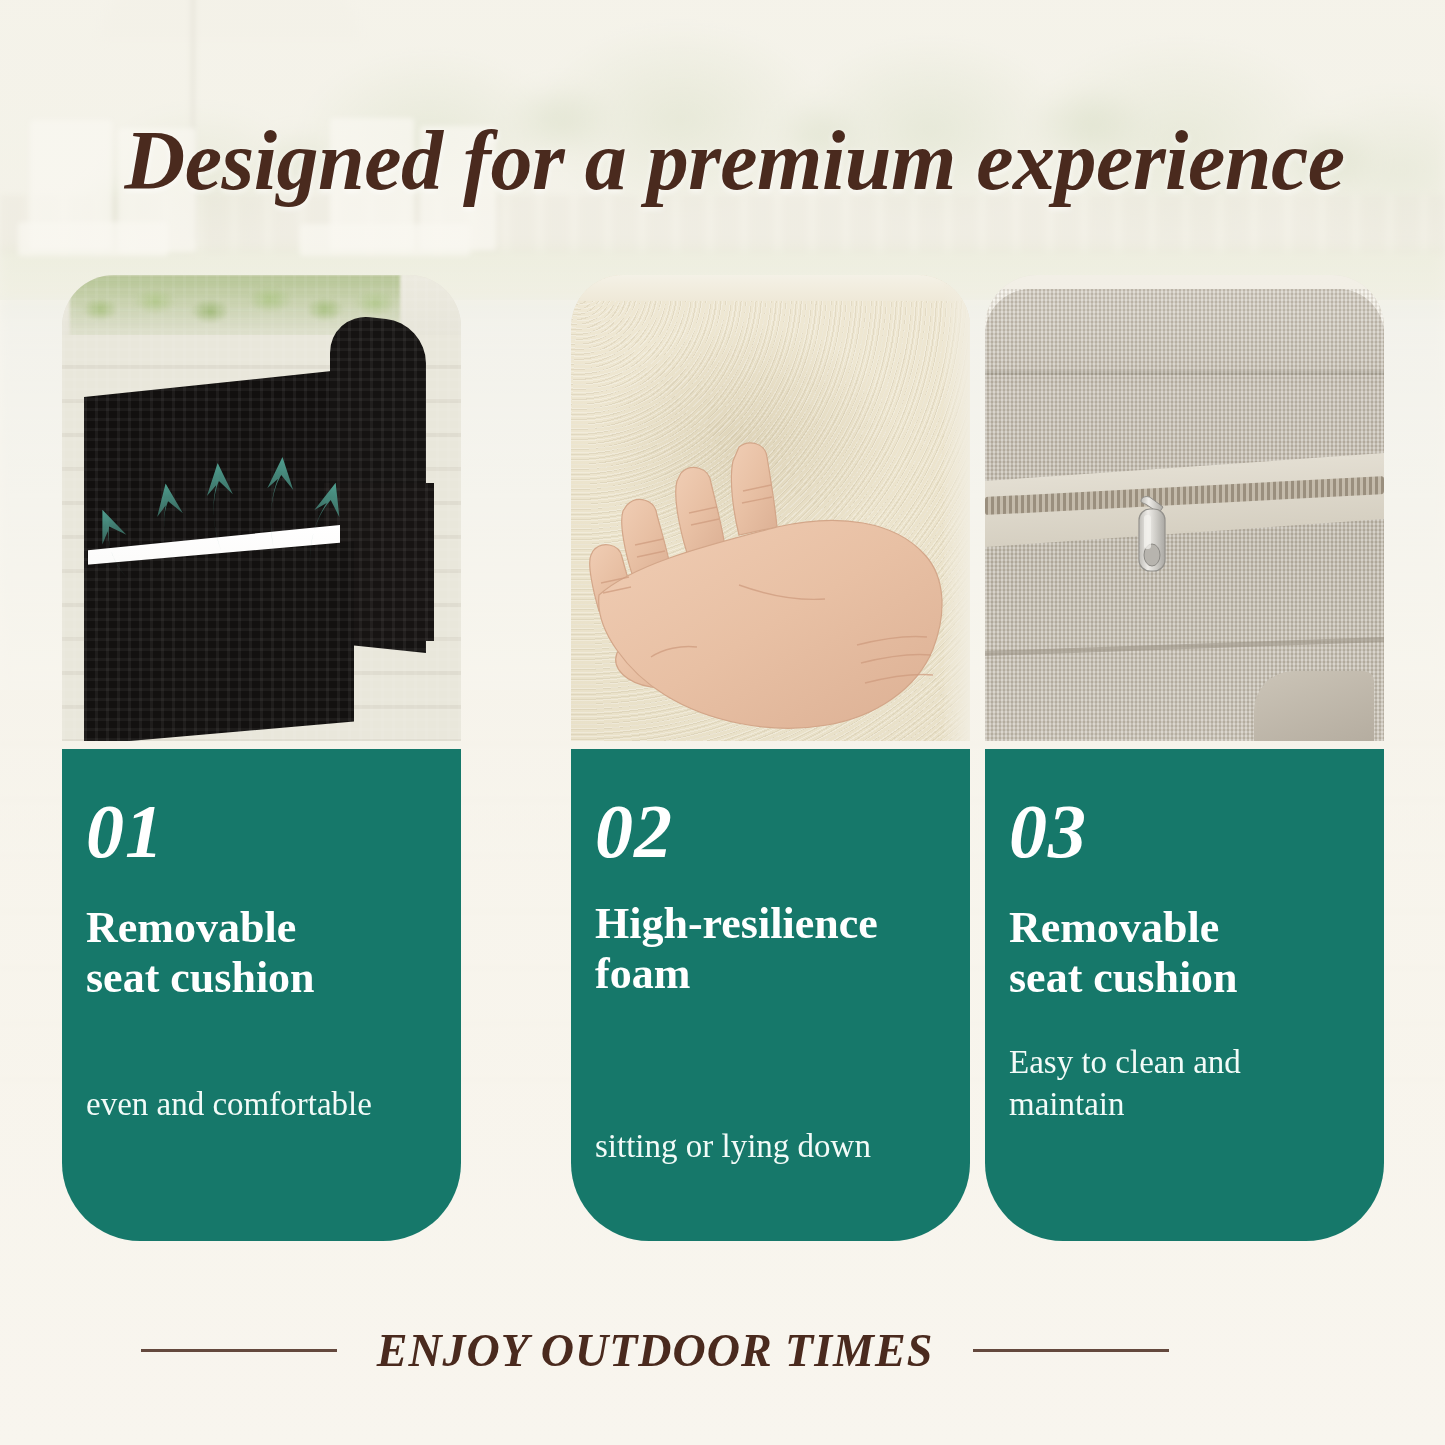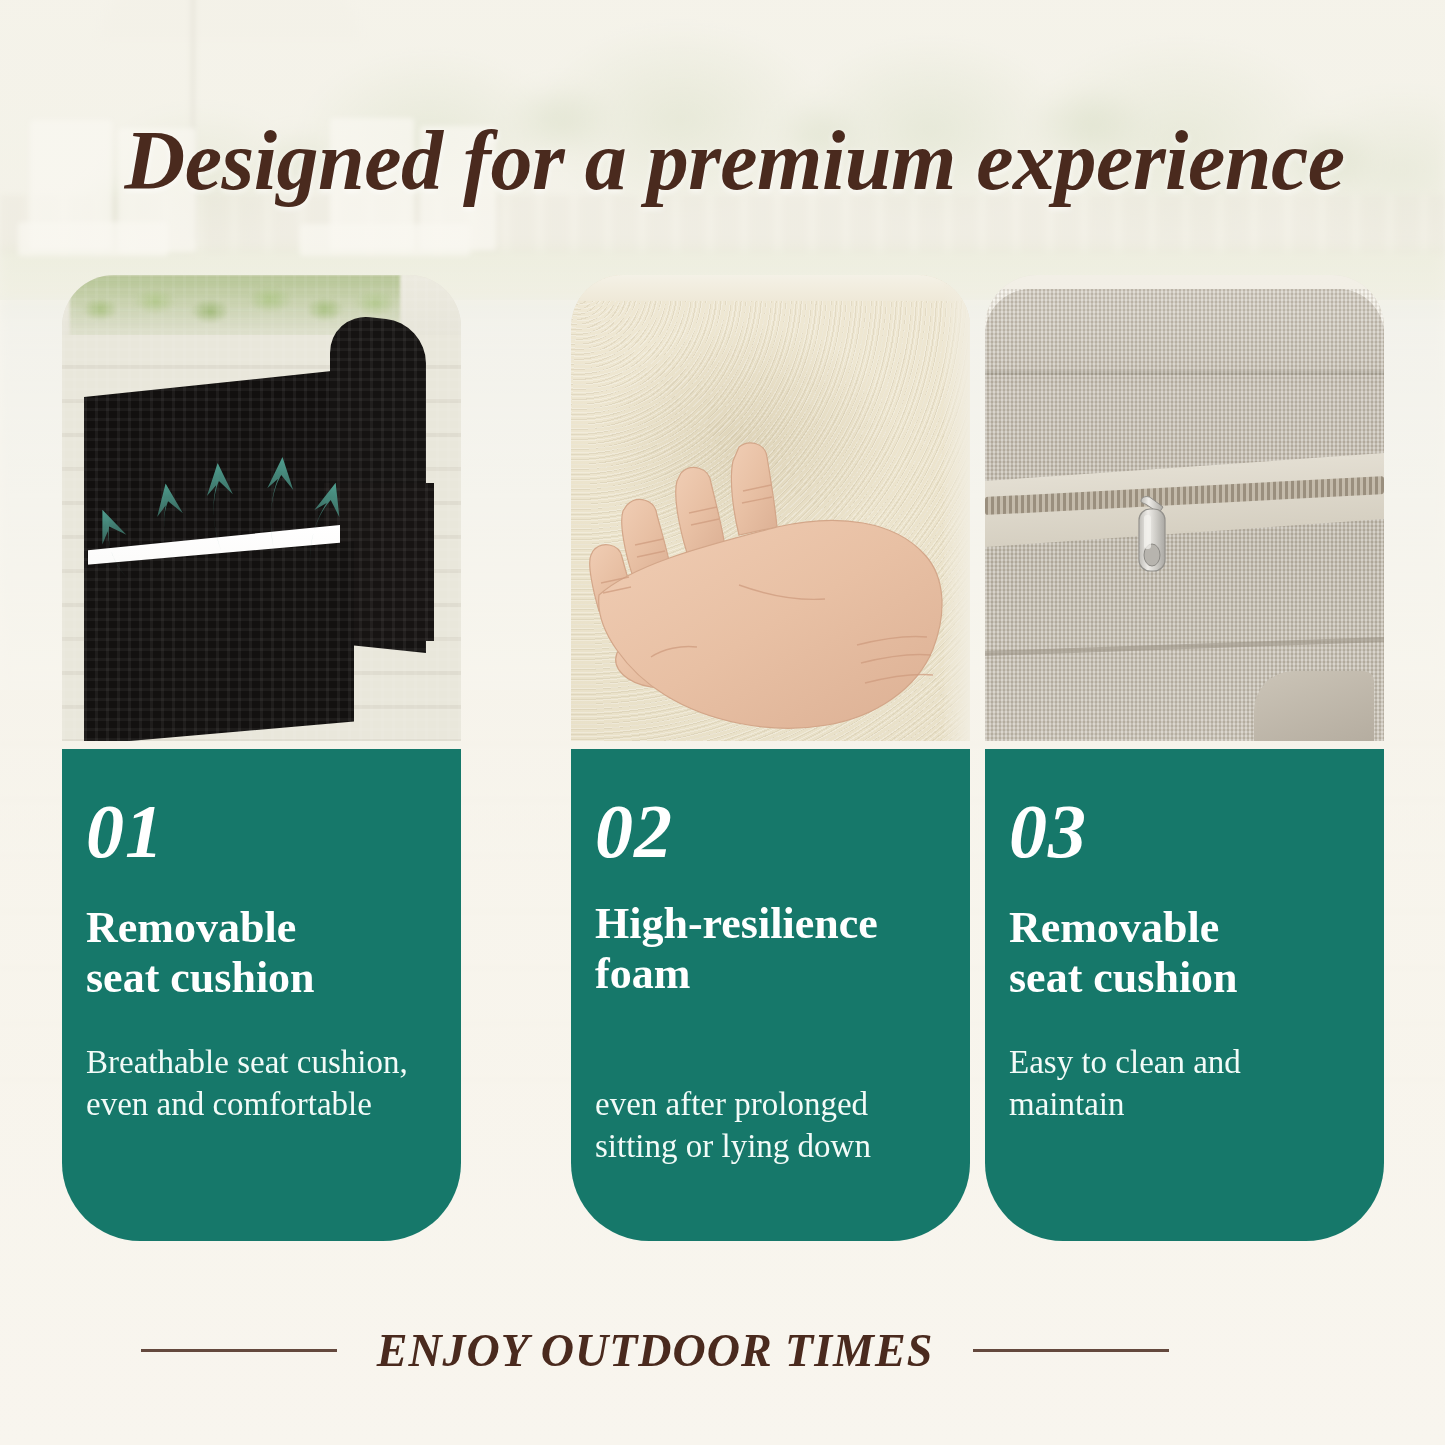--- a/index.html
+++ b/index.html
@@ -290,21 +290,21 @@
             </svg>
         </div>
       </div>
       <div class="panel">
         <div class="num">01</div>
         <div class="title">
           <span>Removable</span><br>
           <span>seat cushion</span>
         </div>
         <div class="desc">
-          <span>Breathable seat cushion,</span><br>
+          <br>
           <span>even and comfortable</span>
         </div>
       </div>
     </div>
 
     <div class="card c2">
       <div class="photo">
         <div class="p2-foam"></div>
         <div class="p2-grain"></div>
         <div class="p2-topstrip"></div>
@@ -345,21 +345,21 @@
         </div>
       </div>
       <div class="panel">
         <div class="num">02</div>
         <div class="title">
           <span>High-resilience</span><br>
           <span>foam</span>
         </div>
         <div class="desc">
           <br>
-          <span>even after prolonged</span><br>
+          <br>
           <span>sitting or lying down</span>
         </div>
       </div>
     </div>
 
     <div class="card c3">
       <div class="photo">
         <div class="p3-bg"></div>
         <div class="p3-cushion"></div>
         <div class="p3-topface"></div>

